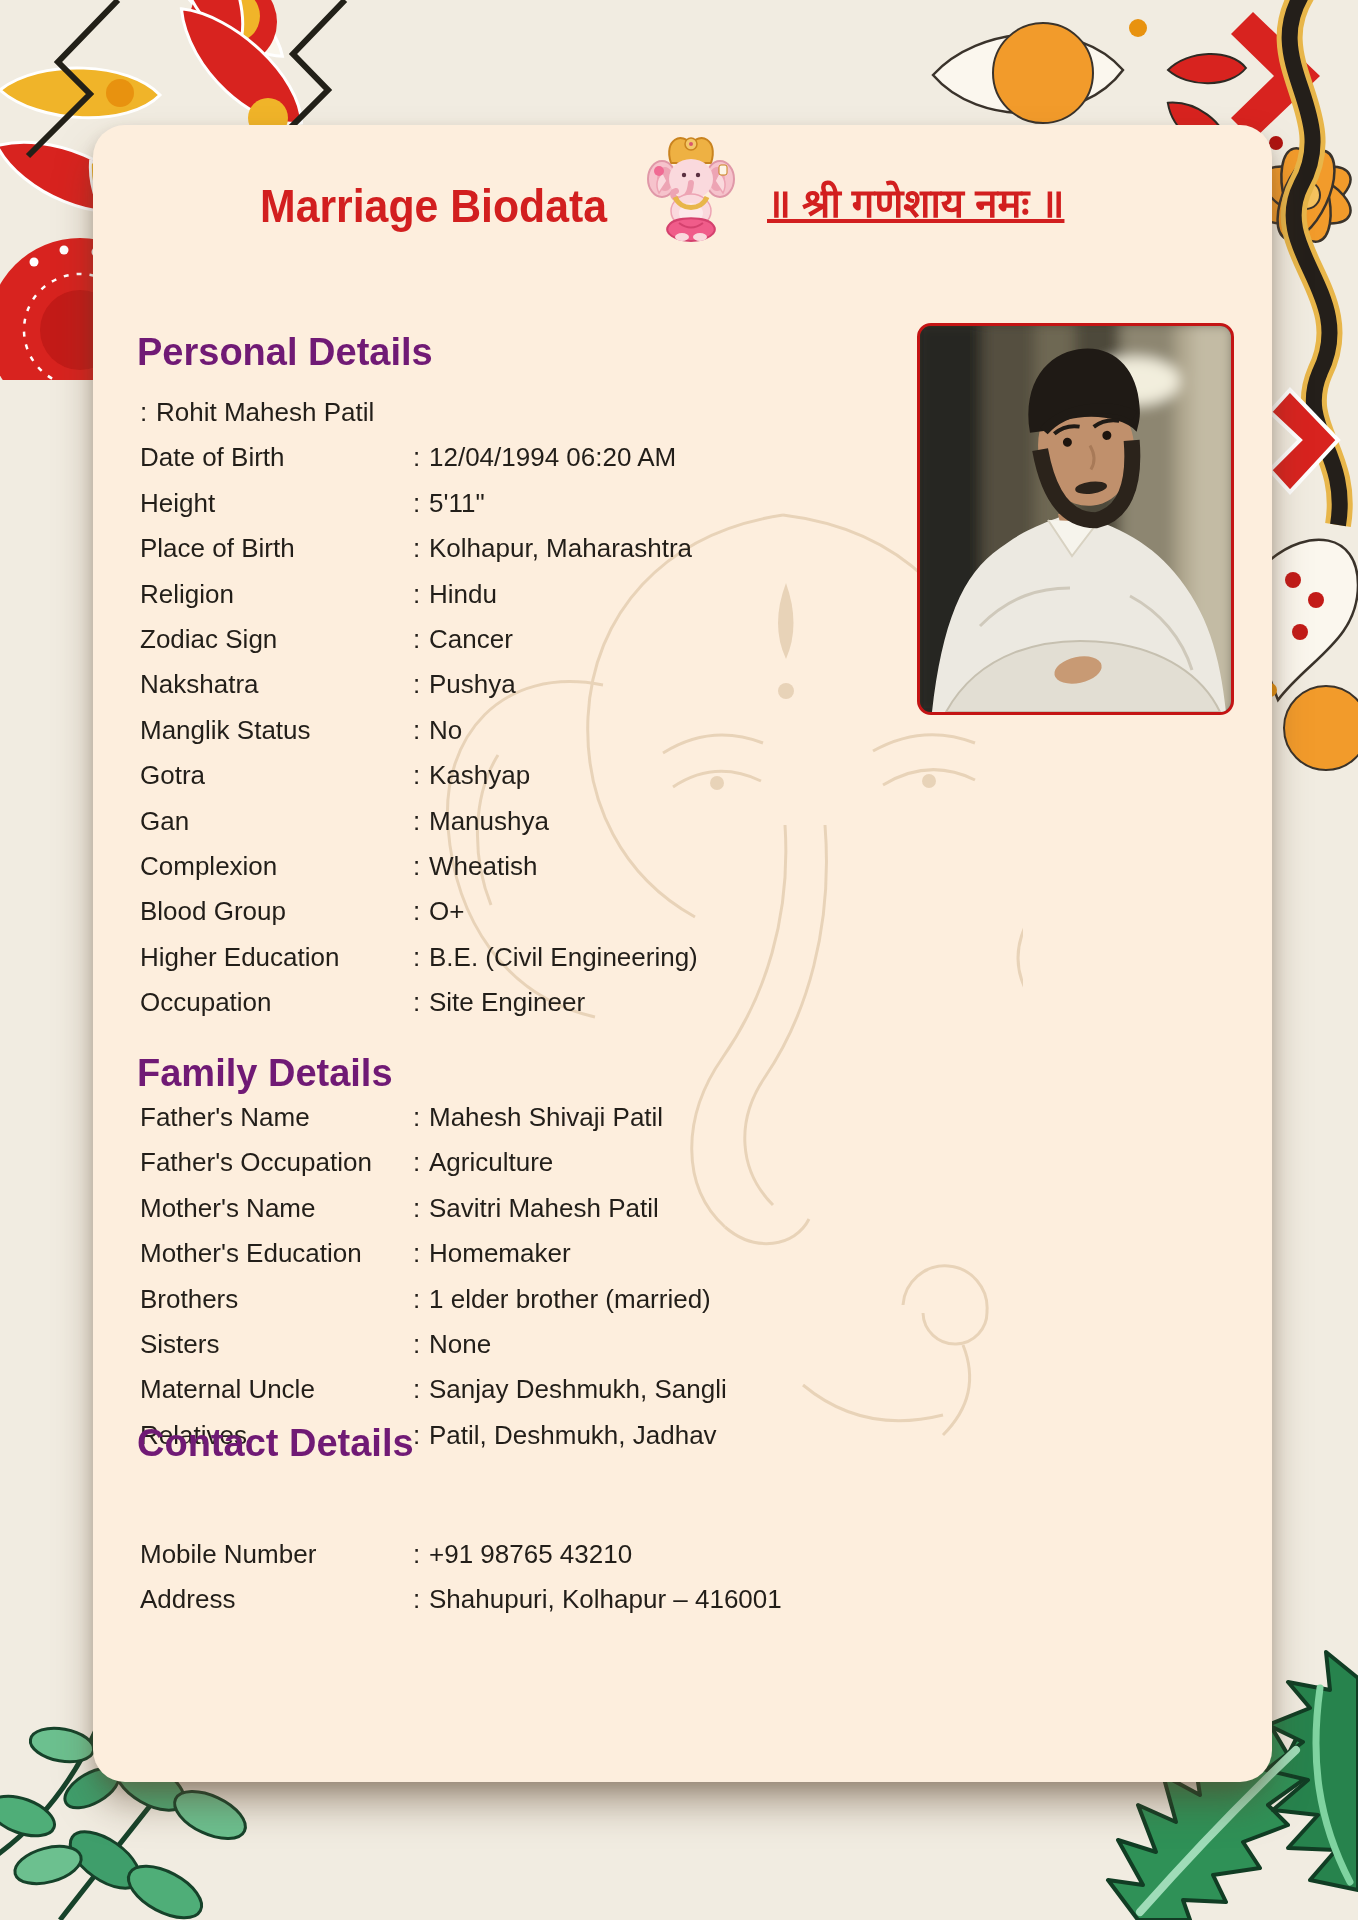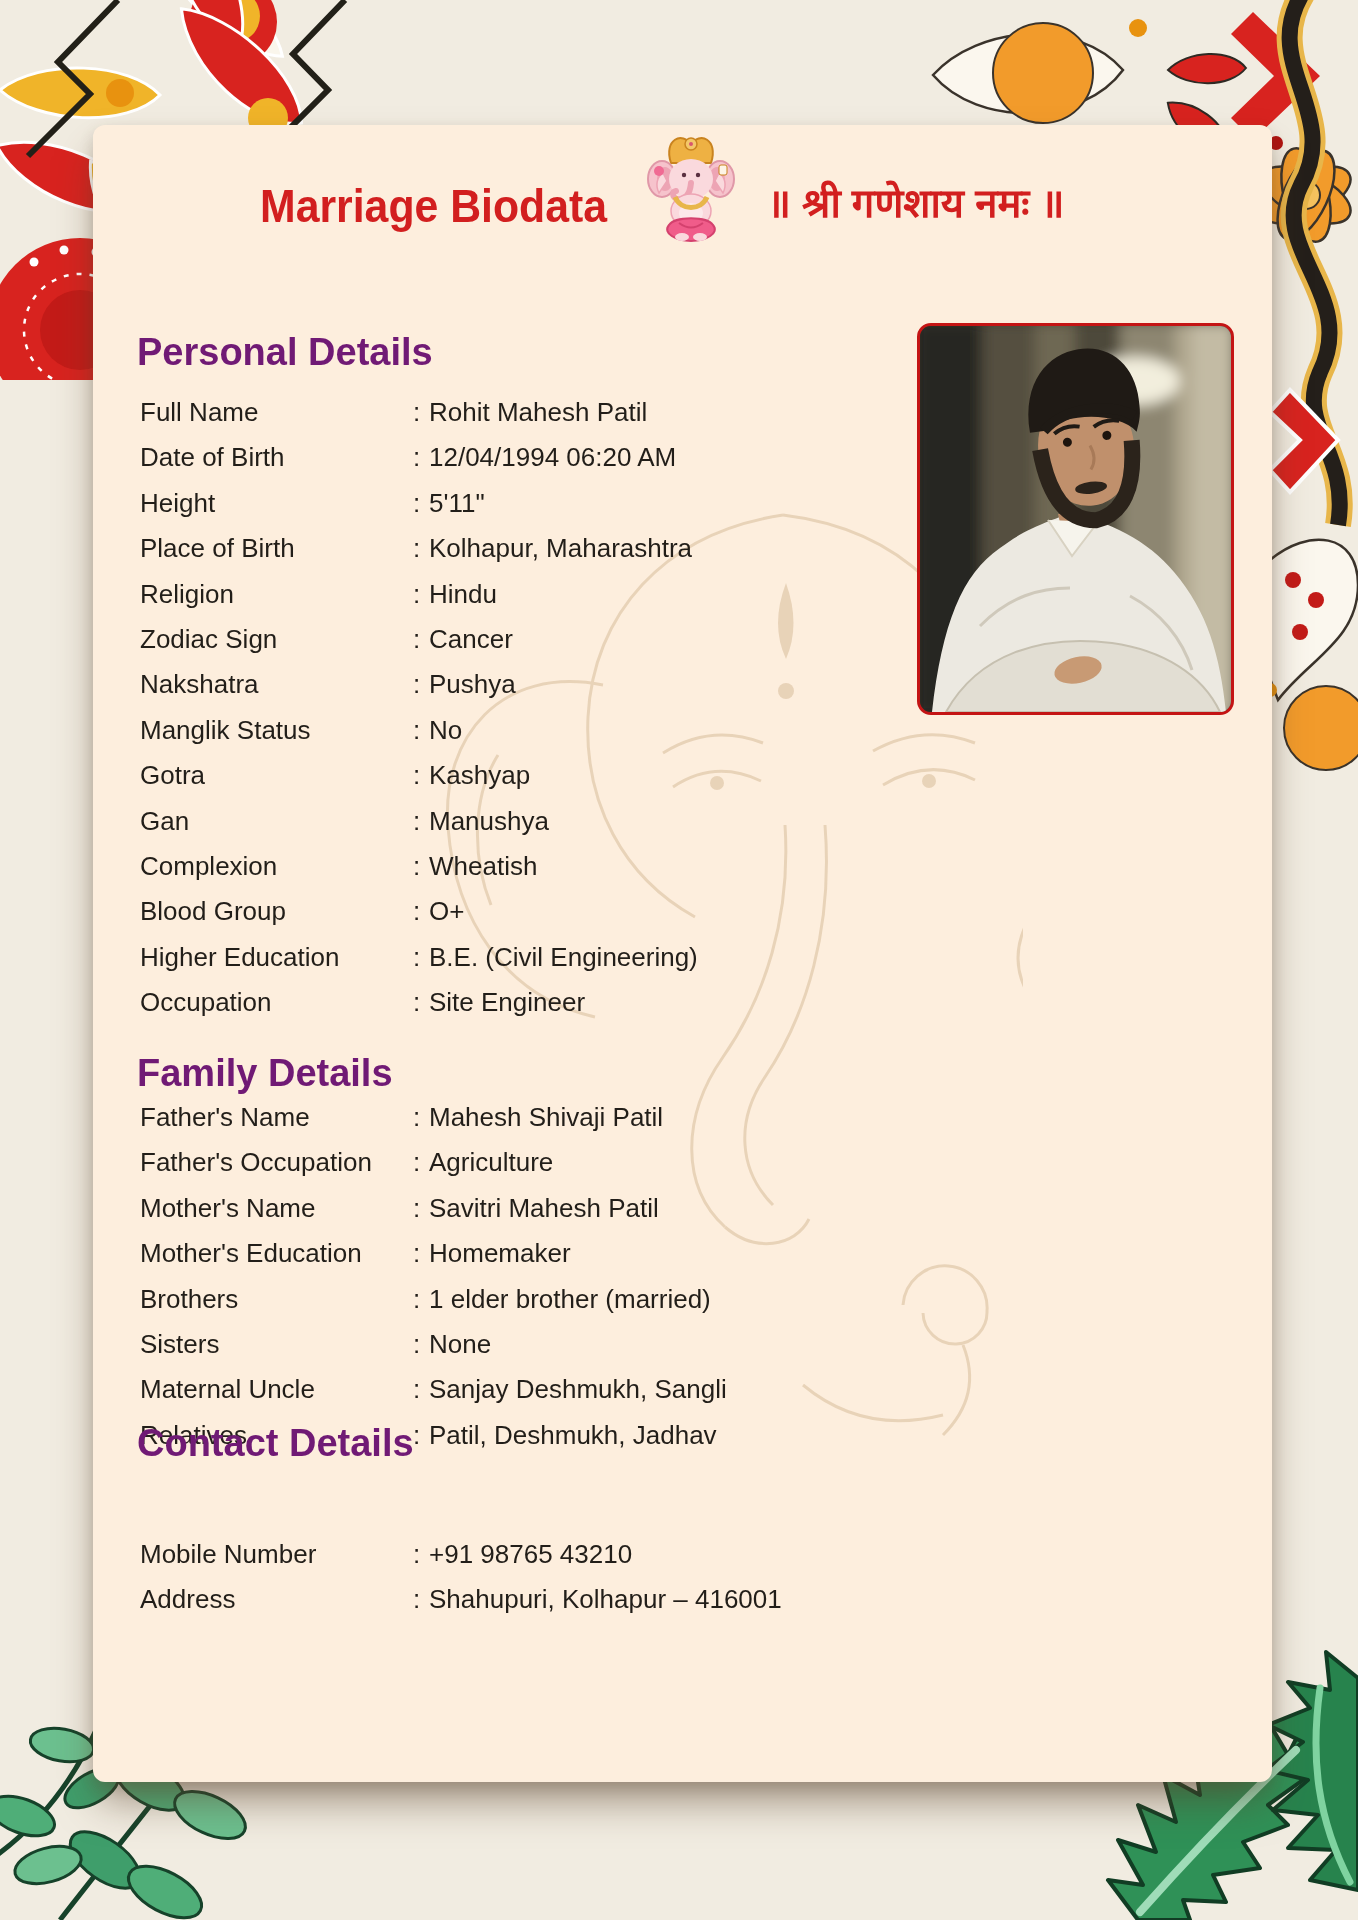--- a/index.html
+++ b/index.html
@@ -4,27 +4,27 @@
 <style>
   html,body{margin:0;padding:0;}
   body{font-family:"Liberation Sans","DejaVu Sans",sans-serif;}
   #page{position:relative;width:1358px;height:1920px;background:#f1ece1;overflow:hidden;}
   .decor{position:absolute;pointer-events:none;}
   #decor-tl{left:0;top:0;}
   #decor-tr{right:0;top:0;}
   #decor-bl{left:0;bottom:0;}
   #decor-br{right:0;bottom:0;}
   #card{position:absolute;left:93px;top:125px;width:1179px;height:1657px;background:#fdeedd;
-        border-radius:12px;box-shadow:0 24px 40px -6px rgba(90,66,44,.55),0 6px 14px rgba(90,66,44,.18);}
+        border-radius:32px;box-shadow:0 24px 40px -6px rgba(90,66,44,.55),0 6px 14px rgba(90,66,44,.18);}
   #watermark{position:absolute;left:150px;top:230px;opacity:.55;}
   .abs{position:absolute;}
   #title{left:167px;top:54px;font-size:46px;font-weight:bold;color:#d21f1f;
          transform:scaleX(.93);transform-origin:left center;white-space:nowrap;letter-spacing:0;}
   #ganesha{left:554px;top:6px;}
-  #mantra{left:674px;top:52px;font-size:40px;font-weight:bold;color:#d21f1f;line-height:52px;white-space:nowrap;}
+  #mantra{left:674px;top:52px;font-size:40px;font-weight:bold;color:#d21f1f;line-height:52px;white-space:nowrap;text-decoration:underline;}
   #photo-frame{left:824px;top:198px;width:311px;height:386px;border:3px solid #c41414;border-radius:14px;
                overflow:hidden;background:#3a362c;}
   .section-heading{font-size:38px;font-weight:bold;color:#701a75;line-height:46px;white-space:nowrap;}
   #personal-heading{left:44px;top:204px;}
   #family-heading{left:44px;top:925px;}
   #contact-heading{left:44px;top:1295px;}
   .rows{position:absolute;left:47px;right:36px;color:#221e19;}
   #personal-rows{top:265px;}
   #family-rows{top:970px;}
   #contact-rows{top:1407px;}
@@ -232,21 +232,20 @@
           <path d="M136,104 q 12,-8 26,-4 M176,102 q 12,-7 26,-3" stroke="#1f1a15" stroke-width="4" fill="none"></path>
           <path d="M170,120 q 6,14 -2,24" stroke="#a87a58" stroke-width="3" fill="none"></path>
         </g>
       </svg>
     </div>
 
     <div id="personal-heading" class="abs section-heading">Personal Details</div>
     <div id="personal-rows" class="rows">
 
         <div class="row">
-          <span class="lbl">Full Name</span>
           <span class="sep">:</span>
           <span class="val">Rohit Mahesh Patil</span>
         </div>
 
         <div class="row">
           <span class="lbl">Date of Birth</span>
           <span class="sep">:</span>
           <span class="val">12/04/1994 06:20 AM</span>
         </div>
 

